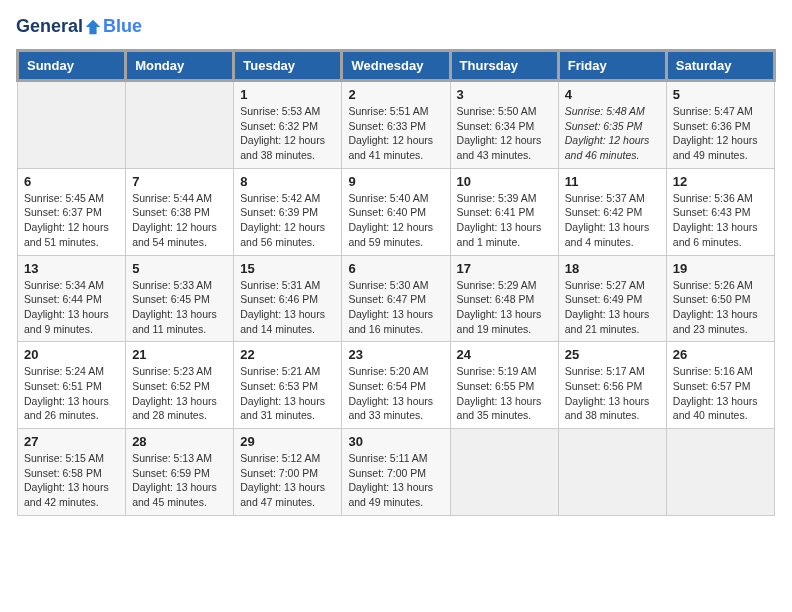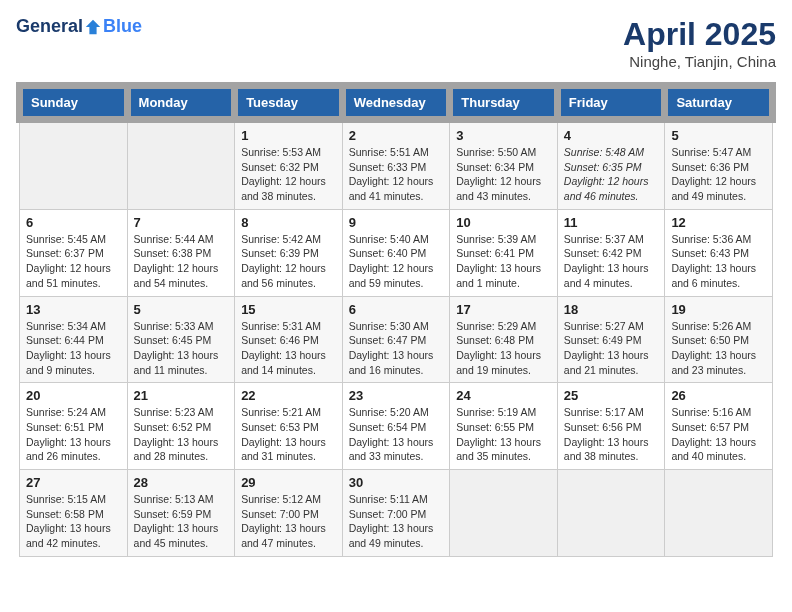--- a/index.html
+++ b/index.html
@@ -53,21 +53,21 @@
       border-collapse: collapse;
       border: 1px solid #ccc;
     }
     .calendar th {
       background: #2563a8;
       color: #fff;
       font-size: 13px;
       font-weight: bold;
       padding: 6px 8px;
       text-align: left;
-      border: 7px solid #a3a3a3;
+      border: 3px solid #a3a3a3;
     }
     .calendar td {
       vertical-align: top;
       border: 1px solid #ccc;
       padding: 5px 6px;
       width: 107px;
       min-height: 80px;
       font-size: 11px;
       color: #222;
       background: #fff;
@@ -100,24 +100,20 @@
 <div class="header">
   <div class="logo">
     <div class="logo-text">
       <span class="logo-general">General</span>
       <svg class="logo-icon" viewBox="0 0 20 20">
         <polygon points="10,2 18,10 14,10 14,18 6,18 6,10 2,10" fill="#2980d9"></polygon>
       </svg>
       <span class="logo-blue">Blue</span>
     </div>
   </div>
-  <div class="title-block">
-    <div class="month-title">April 2025</div>
-    <div class="location">Ninghe, Tianjin, China</div>
-  </div>
 </div>
 
 <table class="calendar">
   <thead>
     <tr>
     <th>Sunday</th>
         <th>Monday</th>
         <th>Tuesday</th>
         <th>Wednesday</th>
         <th>Thursday</th>

